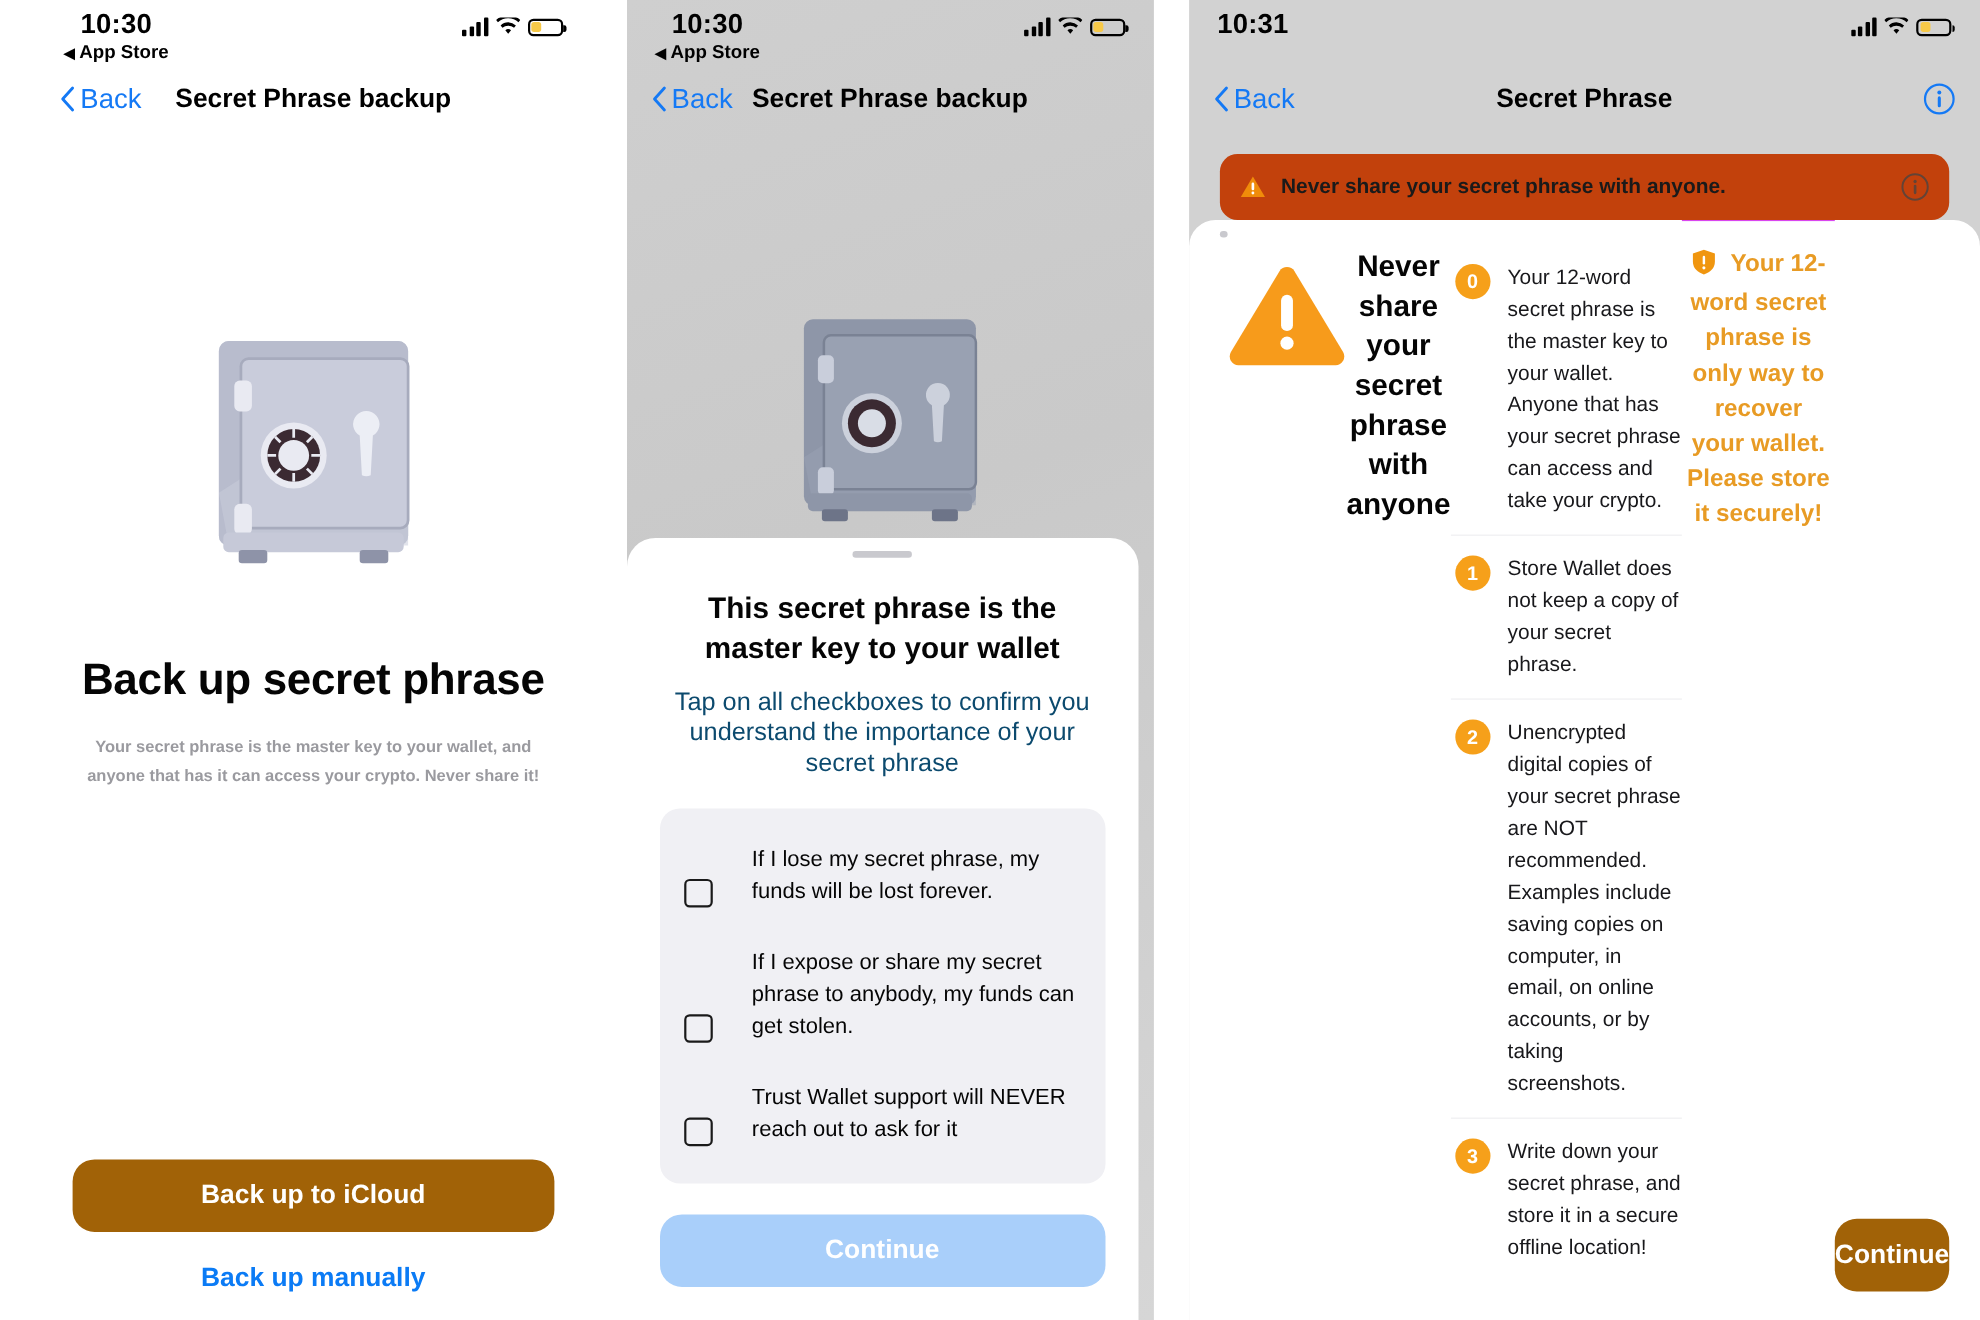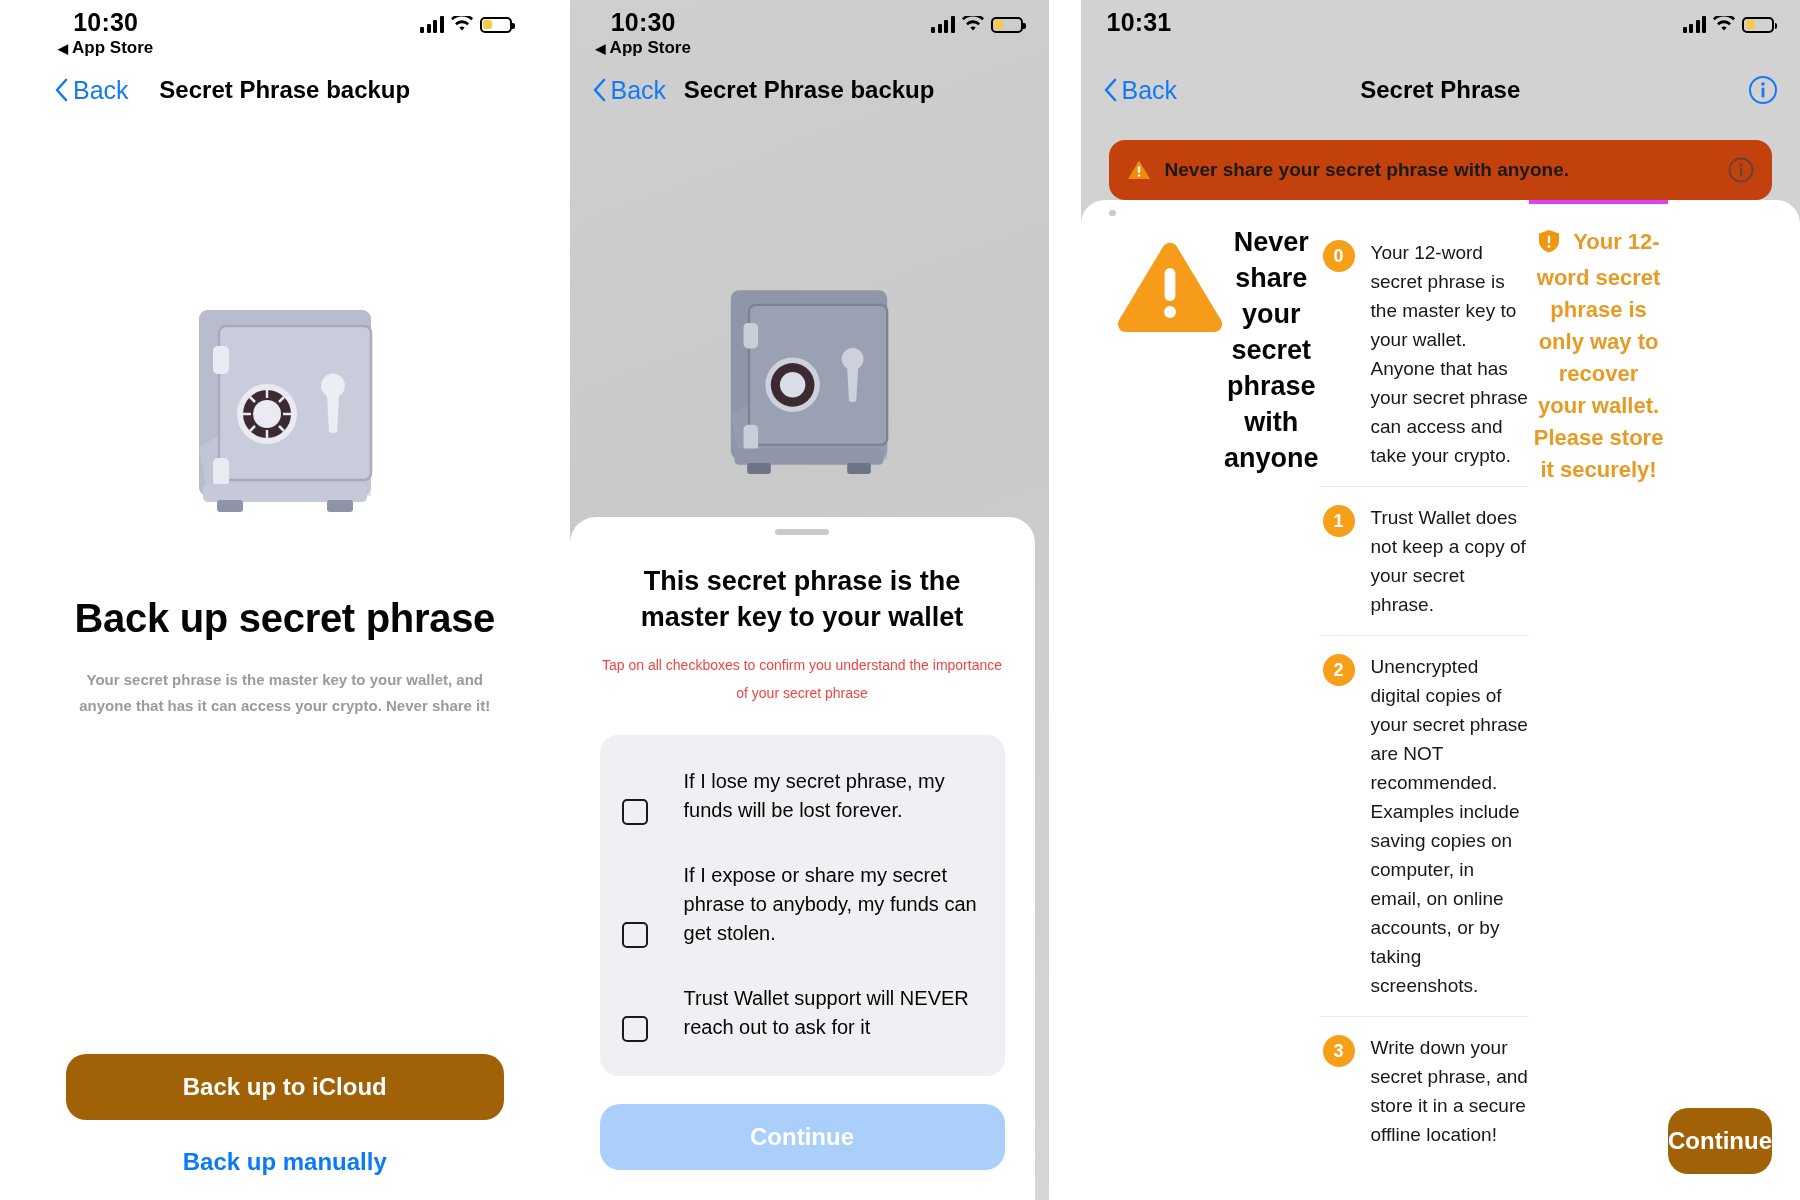--- a/index.html
+++ b/index.html
@@ -103,21 +103,21 @@
   .grabber {
     width: 54px; height: 6px; border-radius: 3px; background: #C9C9CE;
     margin: 12px auto 0 auto;
   }
   .sheet-title {
     margin-top: 28px; text-align: center;
     font-size: 27px; font-weight: 700; line-height: 36px; color: #050505;
   }
   .sheet-sub {
     margin-top: 16px; text-align: center;
-    font-size: 14px; line-height: 28px; color: #ef4444;
+    font-size: 23px; line-height: 28px; color: #0c4a6e;
   }
   .check-card {
     margin-top: 28px; background: #F0F0F4; border-radius: 18px;
     padding: 22px 22px;
   }
   .check-row { display: flex; gap: 36px; align-items: flex-end; padding: 10px 0 12px 0; cursor: pointer; }
   .check-row + .check-row { margin-top: 14px; }
   .cbox { width: 26px; height: 26px; border: 2.5px solid #1a1a1a; border-radius: 5px; flex: 0 0 auto; margin-top: 3px; }
   .check-label { font-size: 20px; line-height: 29px; color: #050505; font-weight: 500; }
   .p2 .sheet .btn { margin: 28px 0 30px 0; }
@@ -149,21 +149,21 @@
   .items { margin-top: 22px; }
   .item { display: flex; gap: 16px; align-items: flex-start; padding: 16px 0 16px 4px; }
   .item + .item { border-top: 1px solid #ededf0; }
   .badge {
     flex: 0 0 auto; width: 32px; height: 32px; border-radius: 50%;
     background: #F6A01A; color: #fff; font-size: 18px; font-weight: 600;
     display: flex; align-items: center; justify-content: center; margin-top: 2px;
   }
   .item-text { font-size: 19px; line-height: 29px; color: #18181b; }
   .final-warn {
-    border-top: 4px solid #d946ef; padding: 22px 4px 0 4px;
+    border-top: 1px solid #d946ef; padding: 22px 4px 0 4px;
     font-size: 22px; line-height: 32px; font-weight: 700; color: #E89B24;
     text-align: center;
   }
   .final-warn .shield { display: inline-block; vertical-align: -4px; margin-right: 8px; }
   .p3 .modal .btn { margin-top: auto; margin-bottom: 26px; }
 </style>
 </head>
 <body>
 
 <div class="screens">
@@ -402,21 +402,21 @@
 
       <div class="modal-title">Never share your secret phrase with anyone</div>
 
       <div class="items">
         <div class="item">
           <div class="badge">0</div>
           <div class="item-text">Your 12-word secret phrase is the master key to your wallet. Anyone that has your secret phrase can access and take your crypto.</div>
         </div>
         <div class="item">
           <div class="badge">1</div>
-          <div class="item-text">Trust Wallet does not keep a copy of your secret phrase.</div>
+          <div class="item-text">Store Wallet does not keep a copy of your secret phrase.</div>
         </div>
         <div class="item">
           <div class="badge">2</div>
           <div class="item-text">Unencrypted digital copies of your secret phrase are NOT recommended. Examples include saving copies on computer, in email, on online accounts, or by taking screenshots.</div>
         </div>
         <div class="item">
           <div class="badge">3</div>
           <div class="item-text">Write down your secret phrase, and store it in a secure offline location!</div>
         </div>
       </div>

